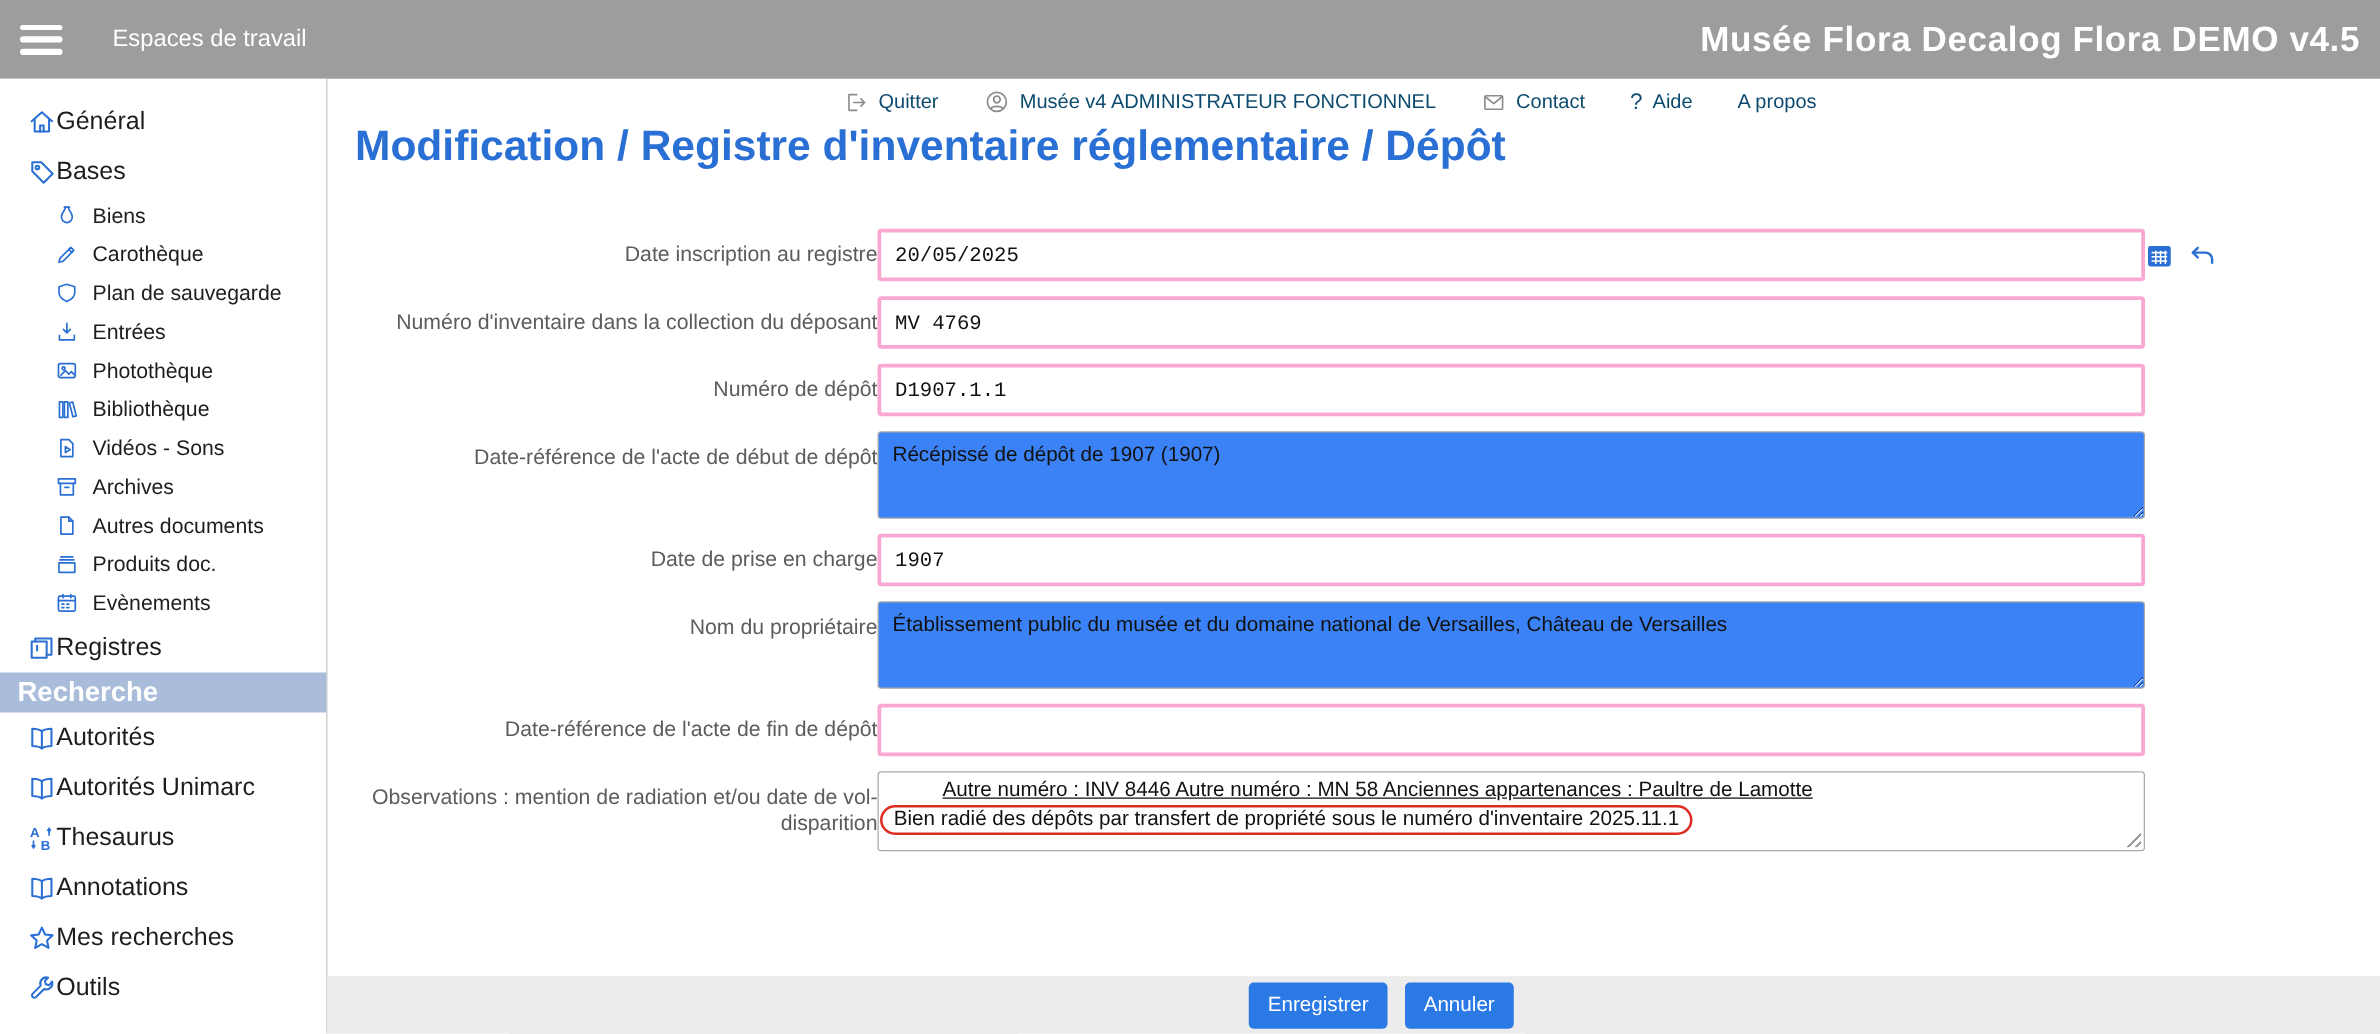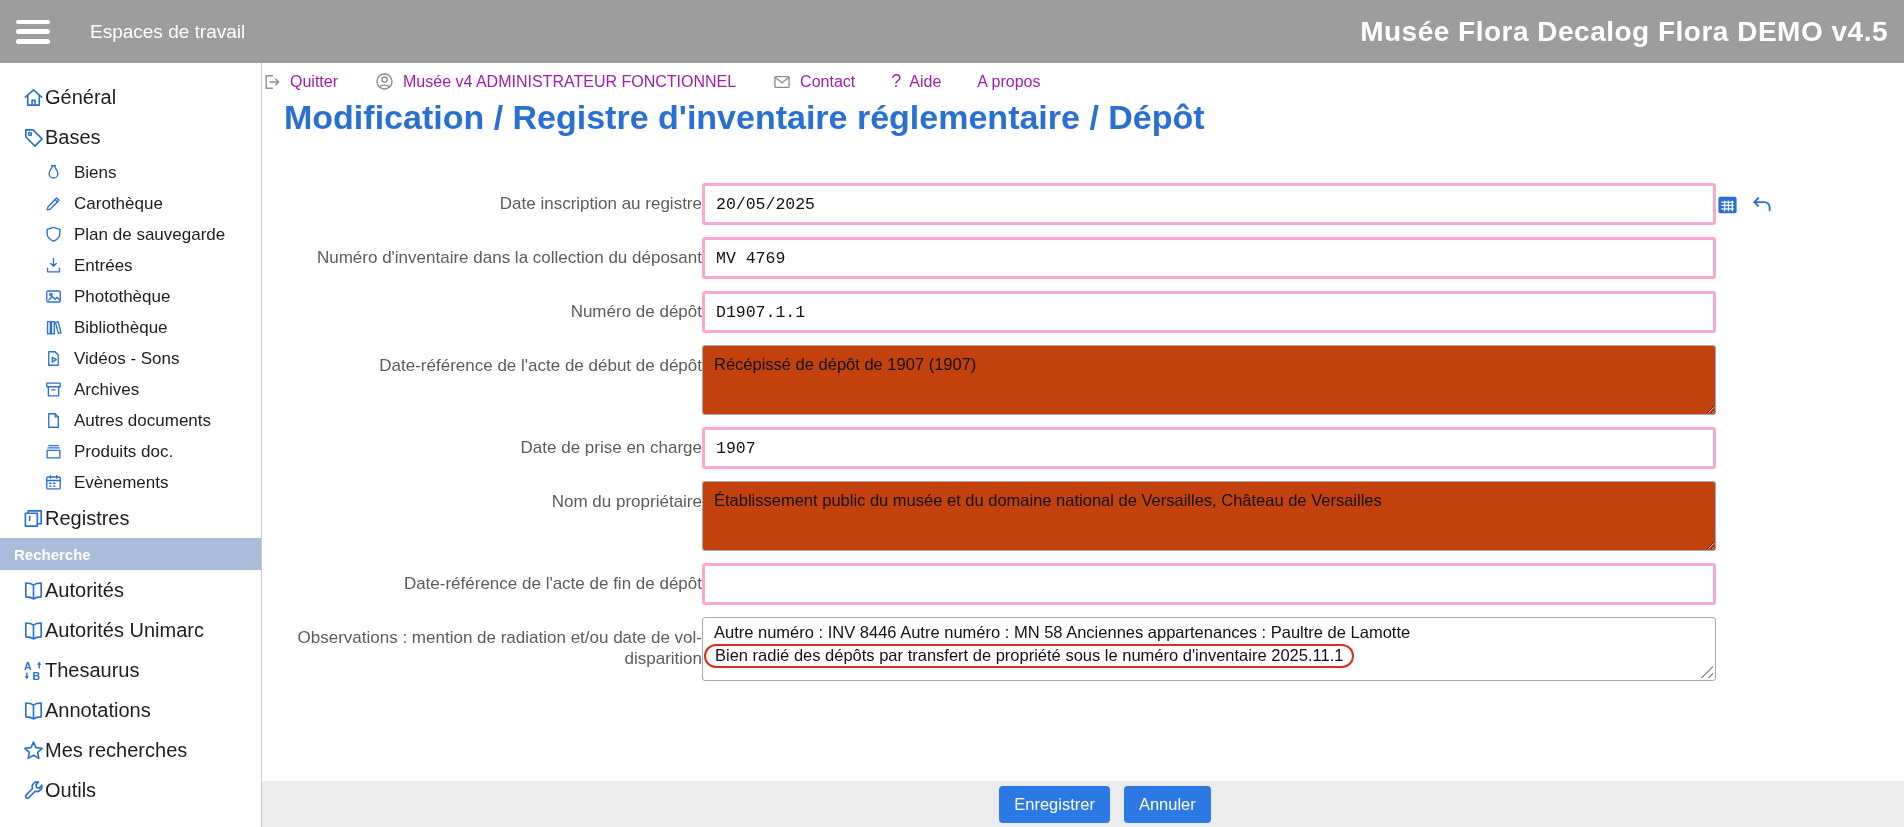--- a/index.html
+++ b/index.html
@@ -18,49 +18,49 @@
   
   .layout { display:flex; height:764px; }
 
   
   .sidebar { width:262px; border-right:1px solid #c9c9c9; padding-top:14px;
              flex-shrink:0; background:#fff; }
   .nav-item { display:flex; align-items:center; height:40px;
               padding-left:22px; font-size:20px; color:#1d1d1d; cursor:pointer; white-space:nowrap; }
   .nav-sub  { height:31px; padding-left:44px; font-size:17px; gap:11px; }
   .nav-selected { height:32px; background:#a9bcd9; color:#fff; font-weight:bold;
-                  font-size:15px; padding-left:14px; display:flex; align-items:center; cursor:pointer; }
+                  font-size:22px; padding-left:14px; display:flex; align-items:center; cursor:pointer; }
   .ic { stroke:#2a6fd4; fill:none; stroke-width:1.7; stroke-linecap:round;
         stroke-linejoin:round; flex-shrink:0; }
 
   
   .content { flex:1; display:flex; flex-direction:column; position:relative; }
-  .toolbar { display:flex; justify-content:flex-start; align-items:center; gap:36px;
-             margin:8px 38px 0 0; color:#a21caf; font-size:16px; }
+  .toolbar { display:flex; justify-content:center; align-items:center; gap:36px;
+             margin:8px 38px 0 0; color:#0c4a6e; font-size:16px; }
   .tb-item { display:flex; align-items:center; gap:8px; cursor:pointer; white-space:nowrap; }
   .tic { stroke:#8c8c8c; fill:none; stroke-width:1.6; stroke-linecap:round; stroke-linejoin:round; }
   .qmark { font-size:18px; }
   .page-title { color:#2a6fd4; font-size:34px; font-weight:bold;
                 margin:6px 0 46px 22px; }
 
   
   .frow { display:grid; grid-template-columns:440px 1014px auto; 
           align-items:start; margin-bottom:12px; }
   .flabel { text-align:right; color:#5c5c5c; font-size:17px; line-height:1.25;
             padding-top:10px; }
   .finput { width:100%; height:42px; border:3px solid #f9a8d4; border-radius:3px;
             padding:15px 11px; font-size:16.5px; color:#111;
             font-family:Liberation Mono, monospace; background:#fff; }
   textarea.ftextarea { width:100%; height:70px; border:1px solid #a9a9a9; border-radius:3px;
             padding:8px 11px; font-size:16.5px; color:#111; resize:both;
-            font-family:"Liberation Sans", sans-serif; background:#c2410c; line-height:1.3; }
+            font-family:"Liberation Sans", sans-serif; background:#3b82f6; line-height:1.3; }
   .obs-box { position:relative; width:100%; height:64px; border:1px solid #a9a9a9;
              border-radius:3px; background:#fff; padding:4px 11px; font-size:16.5px;
              color:#111; overflow:hidden; }
-  .obs-line1 { white-space:nowrap; line-height:1.3; }
+  .obs-line1 { text-decoration:underline; white-space:nowrap; line-height:1.3;margin-left:40px; }
   .obs-annotation { display:inline-block; border:2.5px solid #dd2c22; border-radius:12px;
                     padding:0 9px 1px 9px; margin-left:-10px; margin-top:1px; white-space:nowrap; }
   .grip { position:absolute; right:2px; bottom:2px; width:13px; height:13px;
           clip-path:polygon(100% 0,100% 100%,0 100%); cursor:nwse-resize;
           background:repeating-linear-gradient(135deg,#9a9a9a 0 1.6px,transparent 1.6px 4.8px); }
   .row-icons { display:flex; gap:12px; align-items:center; padding-top:10px; }
   .row-icons svg { cursor:pointer; }
 
   
   .actions-band { margin-top:auto; background:#ececec; height:46px; display:flex;

